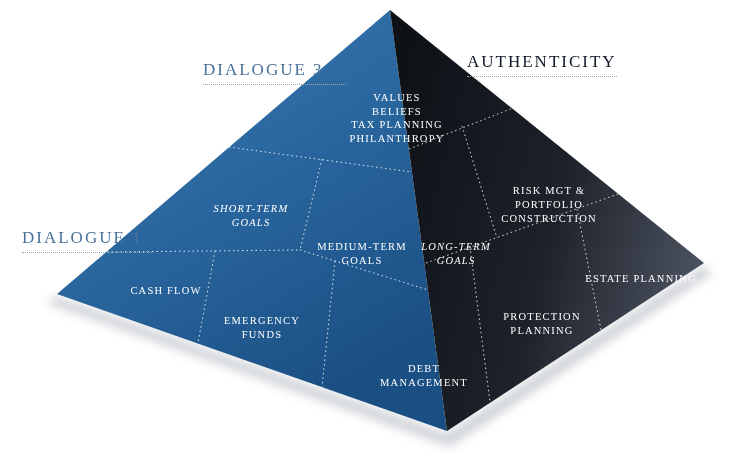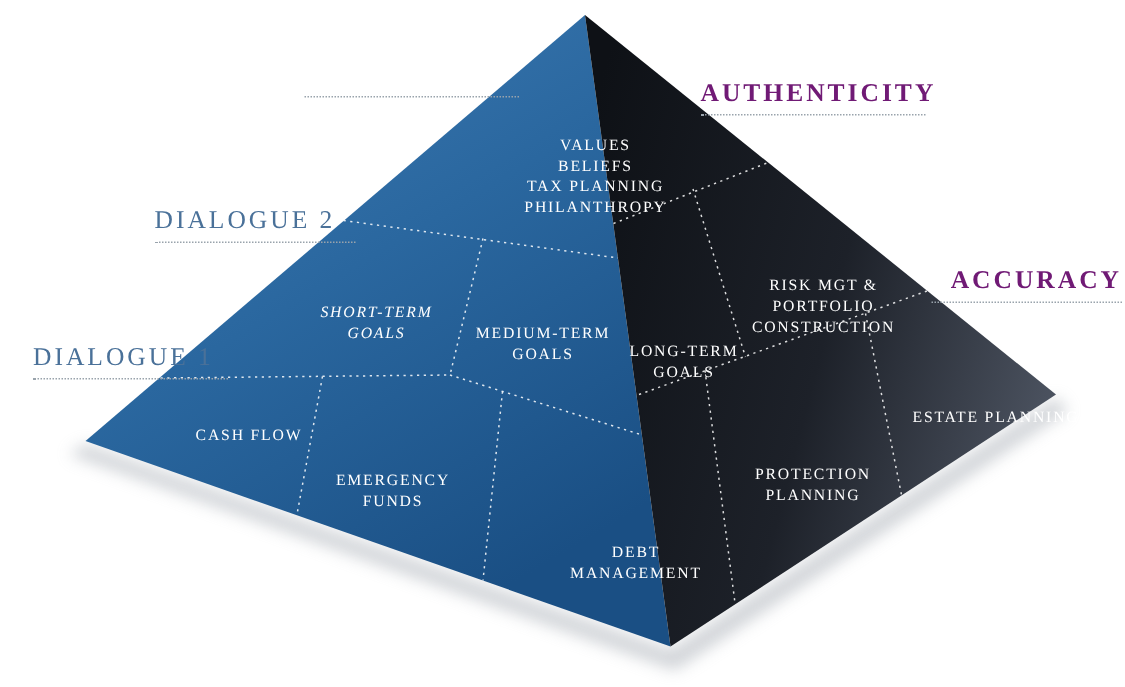--- a/index.html
+++ b/index.html
@@ -20,21 +20,21 @@
     letter-spacing:2px;
     white-space:nowrap;
   }
   .out-label .leader{
     border-top:1px dotted #99a3ac;
     margin-top:4px;
     height:0;
     width:100%;
   }
   .dialogue{color:#4a7199;text-align:left;}
-  .attribute{color:#701a75;text-align:right;font-weight:bold;}
+  .attribute{color:#0f172a;text-align:left;}
 
   .d3{left:203px;top:60px;width:143px;}
   .d2{left:103px;top:137px;width:134px;}
   .d1{left:22px;top:228px;width:130px;}
   .auth{left:467px;top:52px;width:150px;}
   .sinc{left:527px;top:117px;width:138px;}
   .acc{left:621px;top:177px;width:127px;}
 
   
   .face-label{
@@ -43,27 +43,27 @@
     font-family:"Liberation Serif",serif;
     font-size:10.5px;
     letter-spacing:1.2px;
     line-height:14px;
     text-align:center;
     white-space:pre-line;
     margin-top:24px;
   }
   .values{left:317px;top:67px;width:160px;line-height:13.5px;}
   .short{left:191px;top:178px;width:120px;font-style:italic;}
-  .medium{left:302px;top:192px;width:120px;}
-  .long{left:396px;top:204px;width:120px;}
+  .medium{left:302px;top:216px;width:120px;}
+  .long{left:396px;top:216px;width:120px;font-style:italic;}
   .risk{left:479px;top:160px;width:140px;font-family:Liberation Serif, serif;}
   .cash{left:106px;top:260px;width:120px;}
   .emergency{left:202px;top:290px;width:120px;}
   .debt{left:364px;top:338px;width:120px;}
-  .estate{left:589px;top:248px;width:150px;}
+  .estate{left:566px;top:248px;width:150px;}
   .protection{left:482px;top:286px;width:120px;}
 </style>
 </head>
 <body>
 
 <div class="stage">
 
   <svg width="750" height="458" viewBox="0 0 750 458">
     <defs>
       <linearGradient id="blueGrad" x1="0" y1="0" x2="0.55" y2="1">
@@ -97,37 +97,30 @@
 
       <line x1="409" y1="149" x2="513" y2="108"></line>
       <line x1="462" y1="126" x2="497" y2="238"></line>
       <line x1="426" y1="263" x2="618" y2="194"></line>
       <line x1="470" y1="247" x2="490" y2="402"></line>
       <line x1="577" y1="209" x2="601" y2="330"></line>
     </g>
   </svg>
 
   <div class="out-label dialogue d3">
-    <div class="leader"></div>
-  </div>
-  <div class="out-label dialogue d2">
-    <span>DIALOGUE 2</span>
+    <span>DIALOGUE 3</span>
     <div class="leader"></div>
   </div>
   <div class="out-label dialogue d1">
     <span>DIALOGUE 1</span>
     <div class="leader"></div>
   </div>
 
   <div class="out-label attribute auth">
     <span>AUTHENTICITY</span>
-    <div class="leader"></div>
-  </div>
-  <div class="out-label attribute acc">
-    <span>ACCURACY</span>
     <div class="leader"></div>
   </div>
 
   <div class="face-label values">VALUES
 BELIEFS
 TAX PLANNING
 PHILANTHROPY</div>
   <div class="face-label short">SHORT-TERM
 GOALS</div>
   <div class="face-label medium">MEDIUM-TERM

